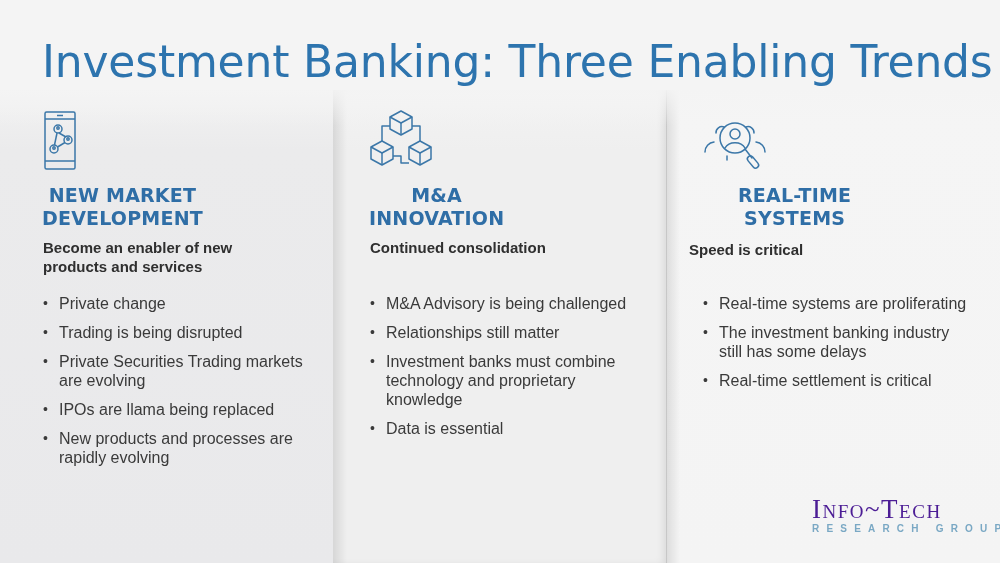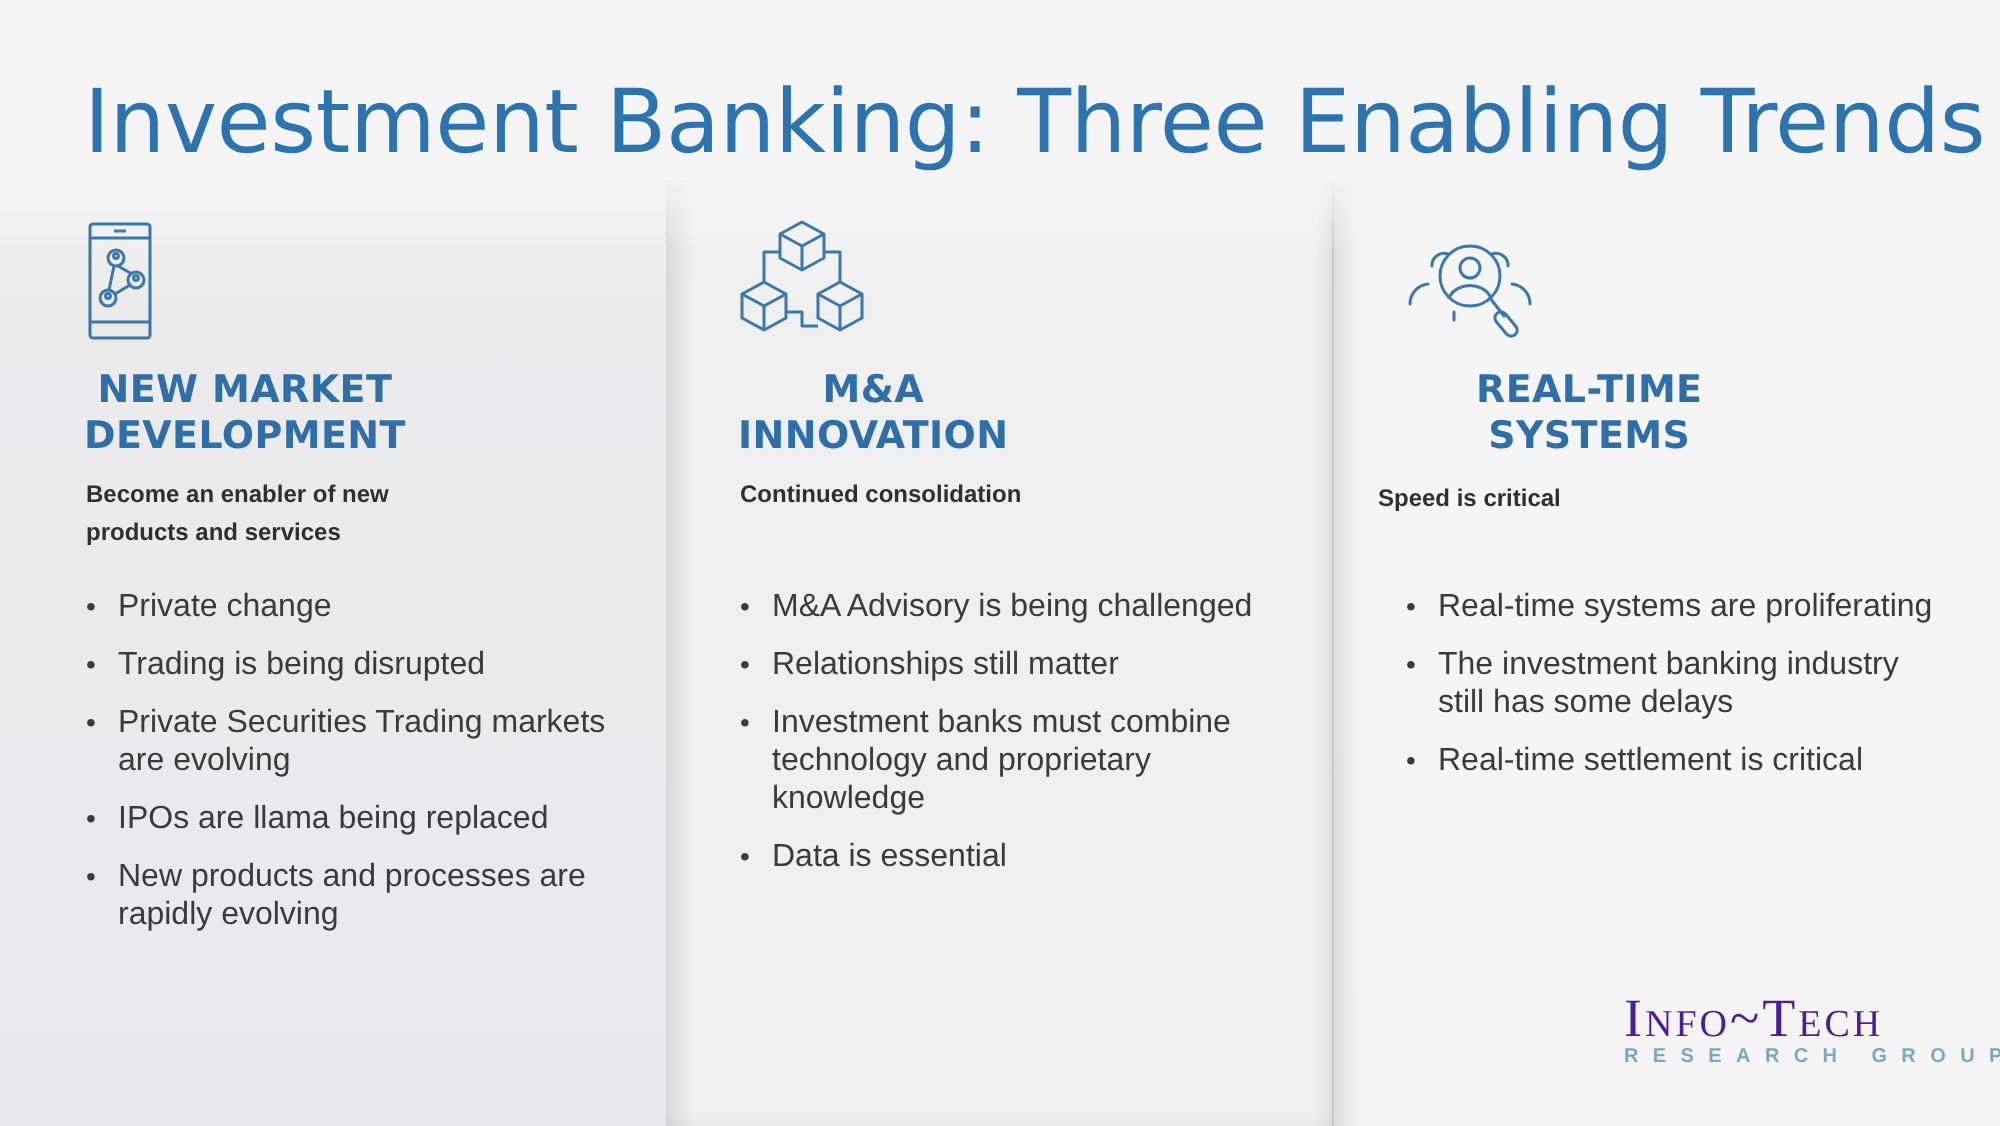--- a/index.html
+++ b/index.html
@@ -38,21 +38,21 @@
   .icon { position: absolute; top: 110px; }
   .heading {
     position: absolute; top: 184px; margin: 0;
     font-family: "DejaVu Sans", sans-serif; font-weight: bold;
     font-size: 19px; line-height: 23px; color: #2f6ea6;
     letter-spacing: 0.2px;
     text-align: center;
   }
   .subtitle {
     position: absolute; top: 238px; margin: 0;
-    font-size: 12px; line-height: 19px; font-weight: bold; color: #2f2f2f;
+    font-size: 15px; line-height: 19px; font-weight: bold; color: #2f2f2f;
   }
   .bullets {
     position: absolute; margin: 0; padding: 0; list-style: none;
     font-size: 16px; line-height: 19px; color: #3a3a3a;
   }
   .bullets li {
     position: relative; padding-left: 16px; margin-bottom: 10px;
   }
   .bullets li .dot {
     position: absolute; left: 0; top: 0; font-size: 14px;

